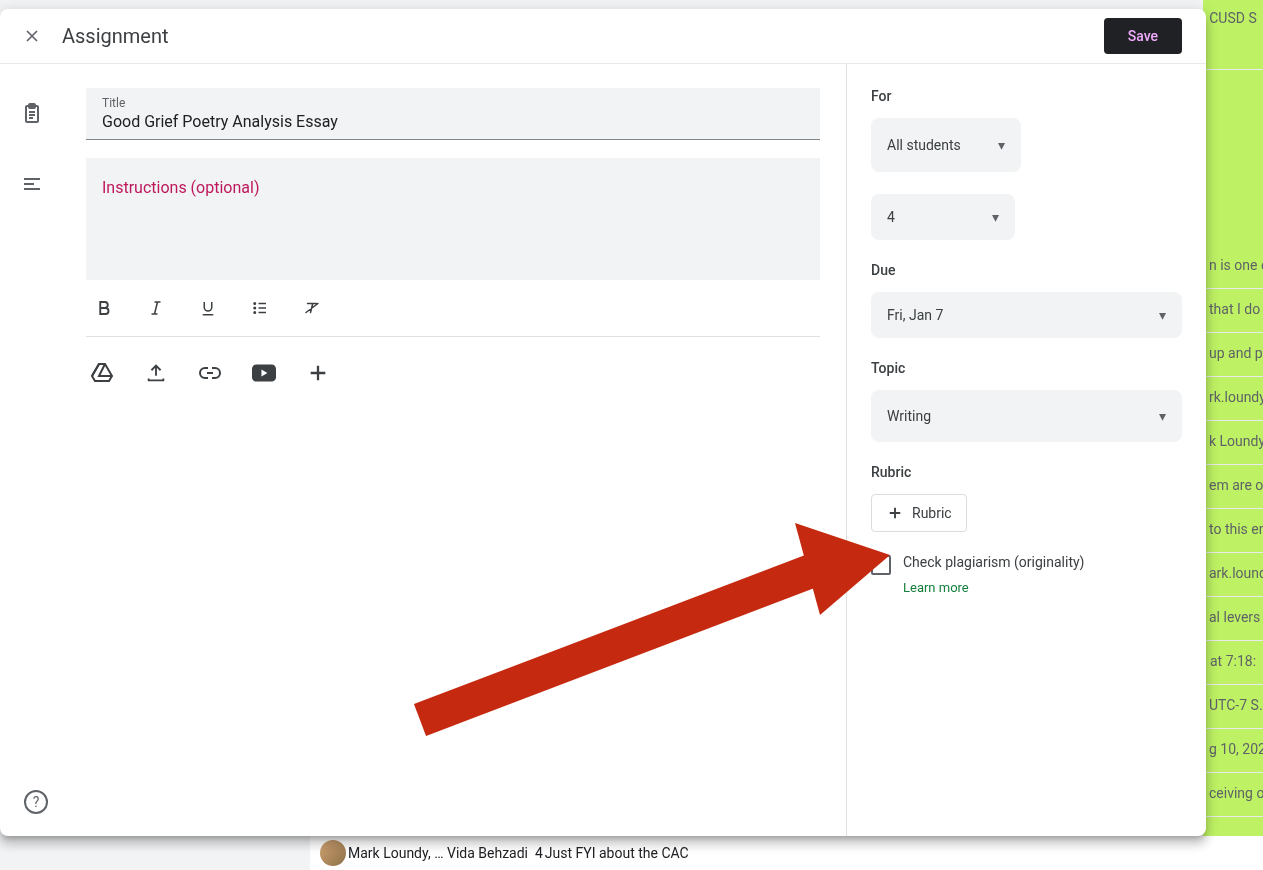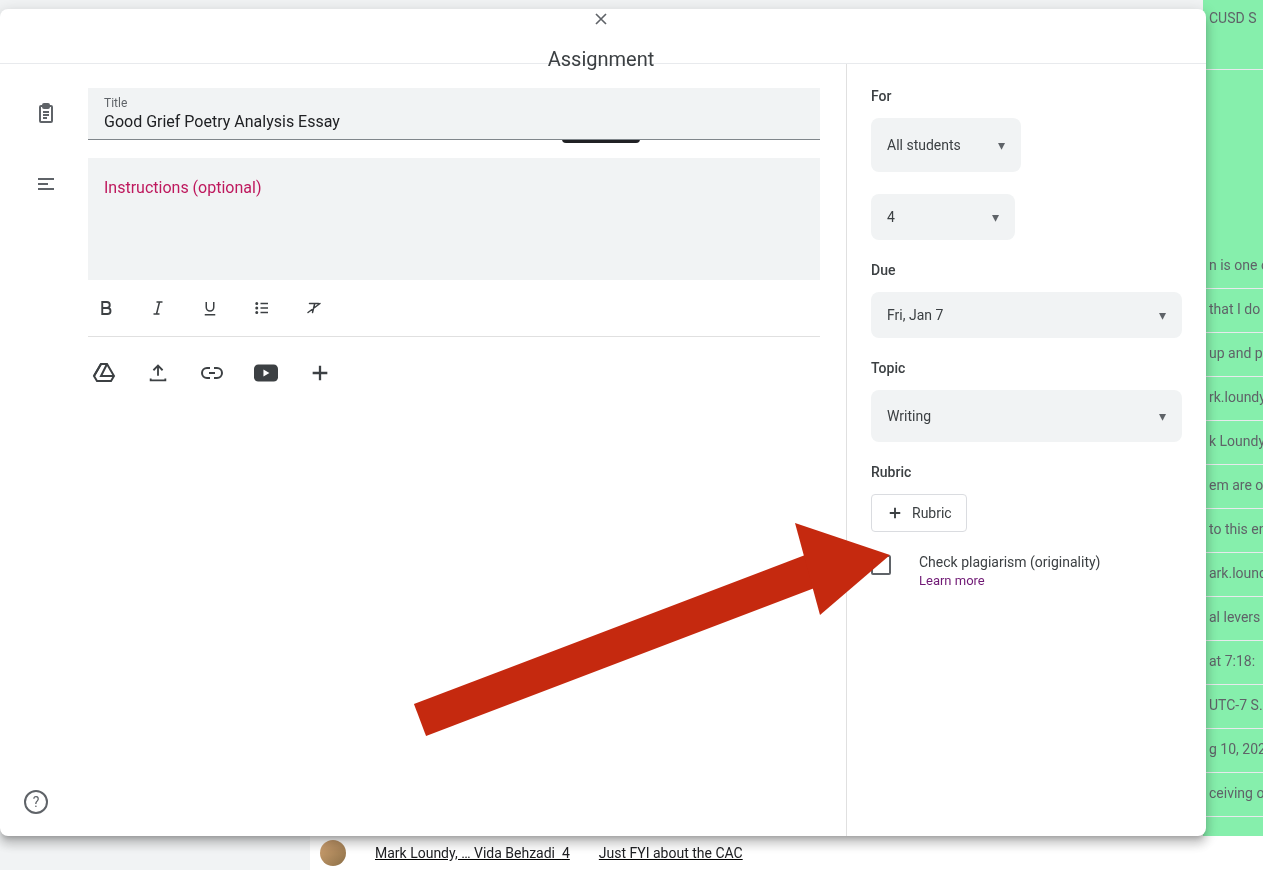--- a/index.html
+++ b/index.html
@@ -2,42 +2,42 @@
 <html><head>
   <meta charset="utf-8">
   <style>
     * { box-sizing: border-box; margin: 0; padding: 0; font-family: 'Google Sans', Roboto, Arial, sans-serif; }
     body { width: 1263px; height: 870px; background: #f1f3f4; position: relative; overflow: hidden; }
     
     .background-ui {
       position: absolute;
       top: 0; right: 0; bottom: 0;
       width: 60px;
-      background: #86efac;
+      background: #bef264;
       z-index: 1;
       font-size: 14px;
       color: #5f6368;
+      text-align: center;
     }
     .bg-row { height: 44px; border-bottom: 1px solid #e8eaed; padding: 12px 6px; overflow: hidden; white-space: nowrap; }
     .bg-header { height: 70px; border-bottom: 1px solid #e8eaed; padding: 10px 6px; }
     
     .background-email-row {
       position: absolute;
       bottom: 0; left: 310px; right: 0;
       background: #fff;
       height: 34px;
       display: flex;
       align-items: center;
-      gap: 29px;
+      gap: 2px;
       padding-left: 10px;
       z-index: 1;
       font-size: 14px;
       overflow: hidden;
       white-space: nowrap;
-      text-decoration: underline;
     }
     .avatar-sm { width: 26px; height: 26px; border-radius: 50%; background: linear-gradient(135deg,#d4a574,#8b6f47); flex:0 0 auto; }
     .sender { color: #202124; }
     .subject { color: #202124; }
     .preview { color: #5f6368; }
     
     .dialog {
       position: absolute;
       top: 9px; left: 0; right: 57px; bottom: 34px;
       background: #fff;
@@ -49,39 +49,38 @@
       overflow: hidden;
     }
     
     .dlg-header {
       height: 55px;
       border-bottom: 1px solid #e8eaed;
       display: flex;
       align-items: center;
       padding: 0 24px 0 20px;
       gap: 18px;
-      flex-direction: column;
     }
     .close-x { width: 24px; height: 24px; color: #5f6368; cursor: pointer; display:flex; align-items:center; justify-content:center; }
     .dlg-title { font-size: 20px; color: #3c4043; font-weight: 400; }
     .spacer { flex: 1; }
     .save-btn {
       background: #202124;
       color: #f0abfc;
       border: none;
       border-radius: 4px;
       padding: 10px 24px;
       font-size: 14px;
       font-weight: 500;
       cursor: pointer;
       text-align: right;
     }
     
     .dlg-body { flex: 1; display: flex; overflow: hidden; }
-    .left-col { flex: 1; padding: 24px 0 0 34px; display:flex; position: relative; }
+    .left-col { flex: 1; padding: 24px 0 0 20px; display:flex; position: relative; gap: 12px; }
     .left-icons { width: 54px; display:flex; flex-direction:column; align-items:flex-start; gap: 46px; padding-top: 14px; color: #5f6368; }
     .left-content { flex: 1; padding-right: 26px; }
     
     .field-box { background: #f1f3f4; border-bottom: 1px solid #80868b; padding: 8px 16px 6px; margin-bottom: 18px; }
     .field-label { font-size: 12px; color: #5f6368; }
     .field-value { font-size: 16px; color: #202124; padding: 2px 0; border: none; background: transparent; width: 100%; outline: none; }
     .instructions-box { background: #f1f3f4; min-height: 122px; padding: 18px 16px 6px; }
     .instructions-box .field-value { font-size: 16px; color: #be185d; }
     
     .format-bar { display: flex; gap: 16px; padding: 10px 0; border-bottom: 1px solid #e0e0e0; margin-bottom: 24px; align-items:center;}
@@ -95,24 +94,24 @@
     .side-section { margin-bottom: 22px; }
     
     .dropdown { background: #f1f3f4; border-radius: 8px; height: 54px; display: flex; align-items: center; padding: 0 16px; gap: 16px; cursor: pointer; color: #3c4043; font-size: 14px; }
     .dropdown.small { width: 150px; }
     .dropdown.med { width: 144px; height: 46px; }
     .caret { color: #5f6368; }
     .dropdown .spacer{flex:1;}
     
     .rubric-btn { background: #fff; border: 1px solid #dadce0; border-radius: 4px; padding: 9px 14px; display:inline-flex; align-items:center; gap: 8px; color: #3c4043; font-size: 14px; cursor:pointer;}
     
-    .plag-row { display: flex; align-items: flex-start; gap: 28px; margin-top: 4px;}
+    .plag-row { display: flex; align-items: flex-start; gap: 12px; margin-top: 4px;}
     .checkbox { width: 20px; height: 20px; border: 2px solid #5f6368; border-radius: 2px; cursor:pointer; flex:0 0 auto; margin-top:1px;}
     .plag-text .main { font-size: 14px; color: #3c4043; }
-    .plag-text .learn { font-size: 13px; color: #701a75; margin-top: 3px; cursor:pointer;}
+    .plag-text .learn { font-size: 13px; color: #15803d; margin-top: 10px; cursor:pointer;}
     
     .help-btn { position: absolute; left: 24px; bottom: 22px; width:24px; height:24px; border: 2px solid #5f6368; border-radius:50%; display:flex; align-items:center; justify-content:center; color:#5f6368; font-size:14px; cursor:pointer;}
     
     .annotation-arrow {
       position: absolute;
       z-index: 20;
       left: 400px;
       top: 505px;
       pointer-events: none;
     }

